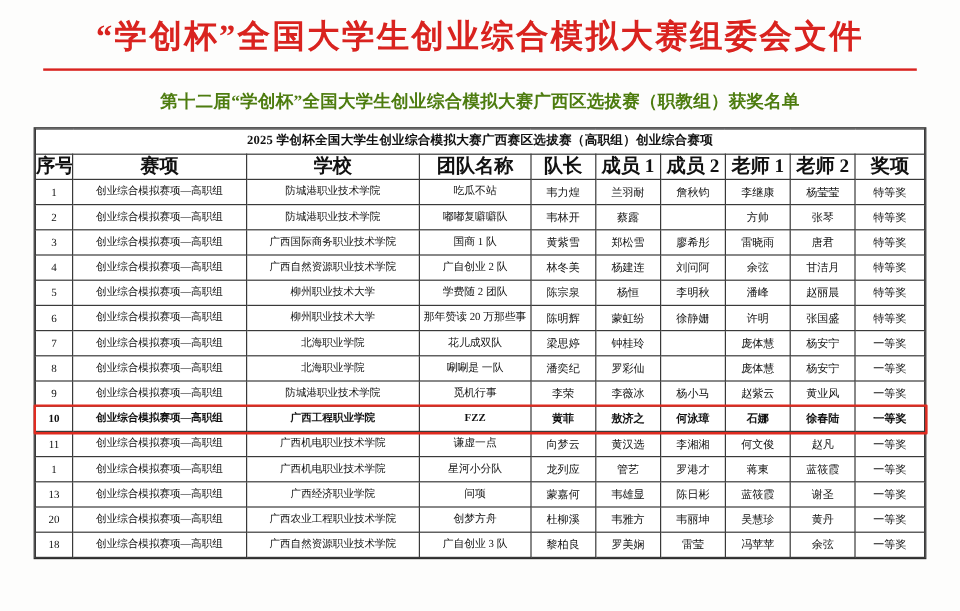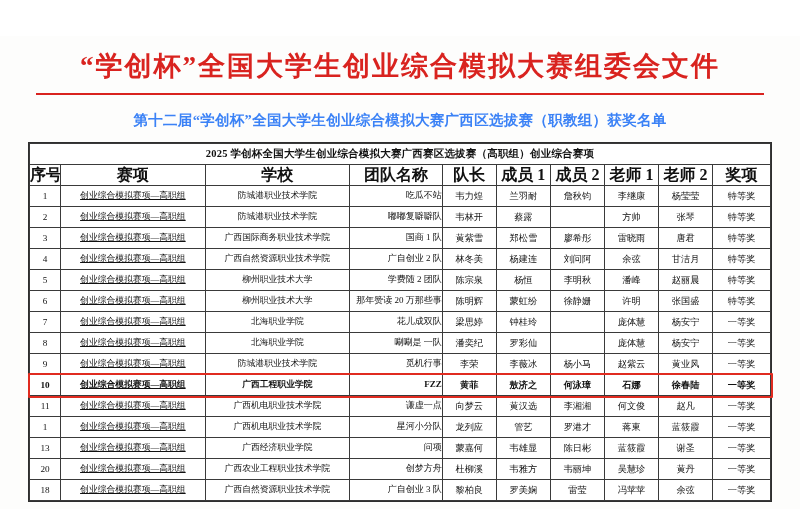--- a/index.html
+++ b/index.html
@@ -16,40 +16,39 @@
   .page {
     position: relative;
     width: 800px;
     height: 509px;
     background: #fdfdfc;
     box-sizing: border-box;
   }
   .masthead {
     text-align: center;
     padding-top: 12px;
-    margin-top: 36px;
   }
   .masthead-title {
     color: #d9231f;
     font-family: "Liberation Serif", serif;
     font-weight: bold;
     font-size: 27px;
     letter-spacing: 2px;
     white-space: nowrap;
   }
   .masthead-rule {
     margin: 9px 36px 0 36px;
     border-top: 2px solid #d9231f;
   }
   .doc-title {
     text-align: center;
     font-family: "Liberation Serif", serif;
     font-weight: bold;
     font-size: 14.5px;
-    color: #3b82f6;
+    color: #4d7c0f;
     margin-top: 16px;
     letter-spacing: 0.3px;
     white-space: nowrap;
   }
   .table-wrap {
     margin: 12px 28px 0 28px;
     border: 1px solid #2f2f2f;
     background: #fff;
   }
   table.award {
@@ -75,23 +74,23 @@
     font-size: 10.5px;
     height: 24px;
     letter-spacing: 0.2px;
     margin-left: 34px;
   }
   thead th {
     font-weight: bold;
     font-size: 16px;
     height: 22px;
   }
-  tbody td.col-item { font-size: 8.8px; text-decoration: underline; }
+  tbody td.col-item { font-size: 8.8px; }
   tbody td.col-school { font-size: 8.8px; }
-  tbody td.col-team { font-size: 9px; text-align: right; }
+  tbody td.col-team { font-size: 9px; }
   tr.highlight td {
     font-weight: bold;
     margin-left: 32px;
   }
   .hl-box {
     position: absolute;
     border: 2px solid #e02b20;
     box-sizing: border-box;
     pointer-events: none;
     border-radius: 1px;

